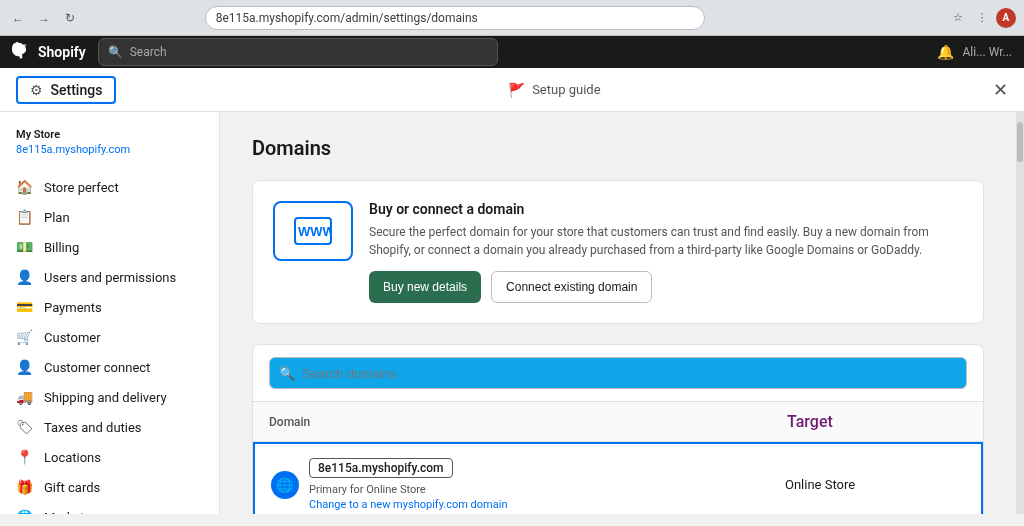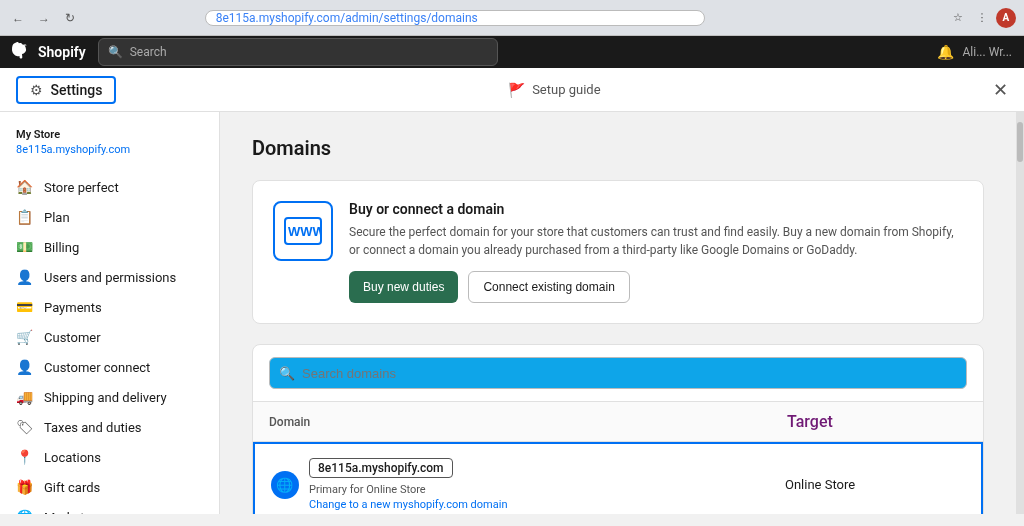--- a/index.html
+++ b/index.html
@@ -13,22 +13,22 @@
       align-items: center;
       padding: 0 8px;
       gap: 6px;
       border-bottom: 1px solid #c0c0c0;
     }
     .browser-nav-btn {
       width: 20px; height: 20px; border-radius: 50%; background: none; border: none; cursor: pointer;
       display: flex; align-items: center; justify-content: center; color: #555; font-size: 12px;
     }
     .address-bar {
-      flex: 1; height: 16px; background: white; border: 1px solid #bbb; border-radius: 12px;
-      display: flex; align-items: center; padding: 0 10px; font-size: 12px; color: #3b82f6;
+      flex: 1; height: 24px; background: white; border: 1px solid #bbb; border-radius: 12px;
+      display: flex; align-items: center; padding: 0 10px; font-size: 12px; color: #404040;
       max-width: 500px; margin: 0 auto;
     }
     .browser-icons { display: flex; gap: 4px; align-items: center; margin-left: auto; }
     .browser-icon-btn {
       width: 20px; height: 20px; background: none; border: none; cursor: pointer;
       display: flex; align-items: center; justify-content: center; color: #555; font-size: 11px;
     }
     .profile-circle { width: 20px; height: 20px; border-radius: 50%; background: #c0392b; display: flex; align-items: center; justify-content: center; color: white; font-size: 10px; font-weight: bold; }
 
     
@@ -114,21 +114,21 @@
       background: white;
       border: 1px solid #e0e0e0;
       border-radius: 8px;
       padding: 20px;
       display: flex;
       align-items: flex-start;
       gap: 16px;
       margin-bottom: 20px;
     }
     .promo-icon {
-      width: 60px; height: 60px; border: 2px solid #0070f3; border-radius: 8px;
+      width: 80px; height: 60px; border: 2px solid #0070f3; border-radius: 8px;
       display: flex; align-items: center; justify-content: center; font-size: 20px; color: #0070f3;
       flex-shrink: 0;
     }
     .promo-content { flex: 1; }
     .promo-title { font-weight: 600; font-size: 14px; margin-bottom: 6px; }
     .promo-desc { font-size: 12px; color: #555; line-height: 1.5; margin-bottom: 12px; }
     .promo-actions { display: flex; gap: 10px; }
     .btn-primary {
       background: #2a6d4f; color: white; border: none; padding: 8px 14px; border-radius: 6px;
       font-size: 12px; font-weight: 500; cursor: pointer;
@@ -320,21 +320,21 @@
         <div class="promo-icon">
           <svg width="38" height="28" viewBox="0 0 38 28" fill="none">
             <rect x="1" y="1" width="36" height="26" rx="3" stroke="#0070f3" stroke-width="2" fill="white"></rect>
             <text x="4" y="19" font-size="13" font-weight="bold" fill="#0070f3" font-family="Arial">WWW</text>
           </svg>
         </div>
         <div class="promo-content">
           <div class="promo-title">Buy or connect a domain</div>
           <div class="promo-desc">Secure the perfect domain for your store that customers can trust and find easily. Buy a new domain from Shopify, or connect a domain you already purchased from a third-party like Google Domains or GoDaddy.</div>
           <div class="promo-actions">
-            <button class="btn-primary">Buy new duties</button>
+            <button class="btn-primary">Buy new details</button>
             <button class="btn-secondary">Connect existing domain</button>
           </div>
         </div>
       </div>
 
       <div class="domain-card">
         <div class="search-row">
           <div class="search-row-wrap">
             <span class="search-icon-inside">🔍</span>
             <input class="domain-search" type="text" placeholder="Search domains" style="">

